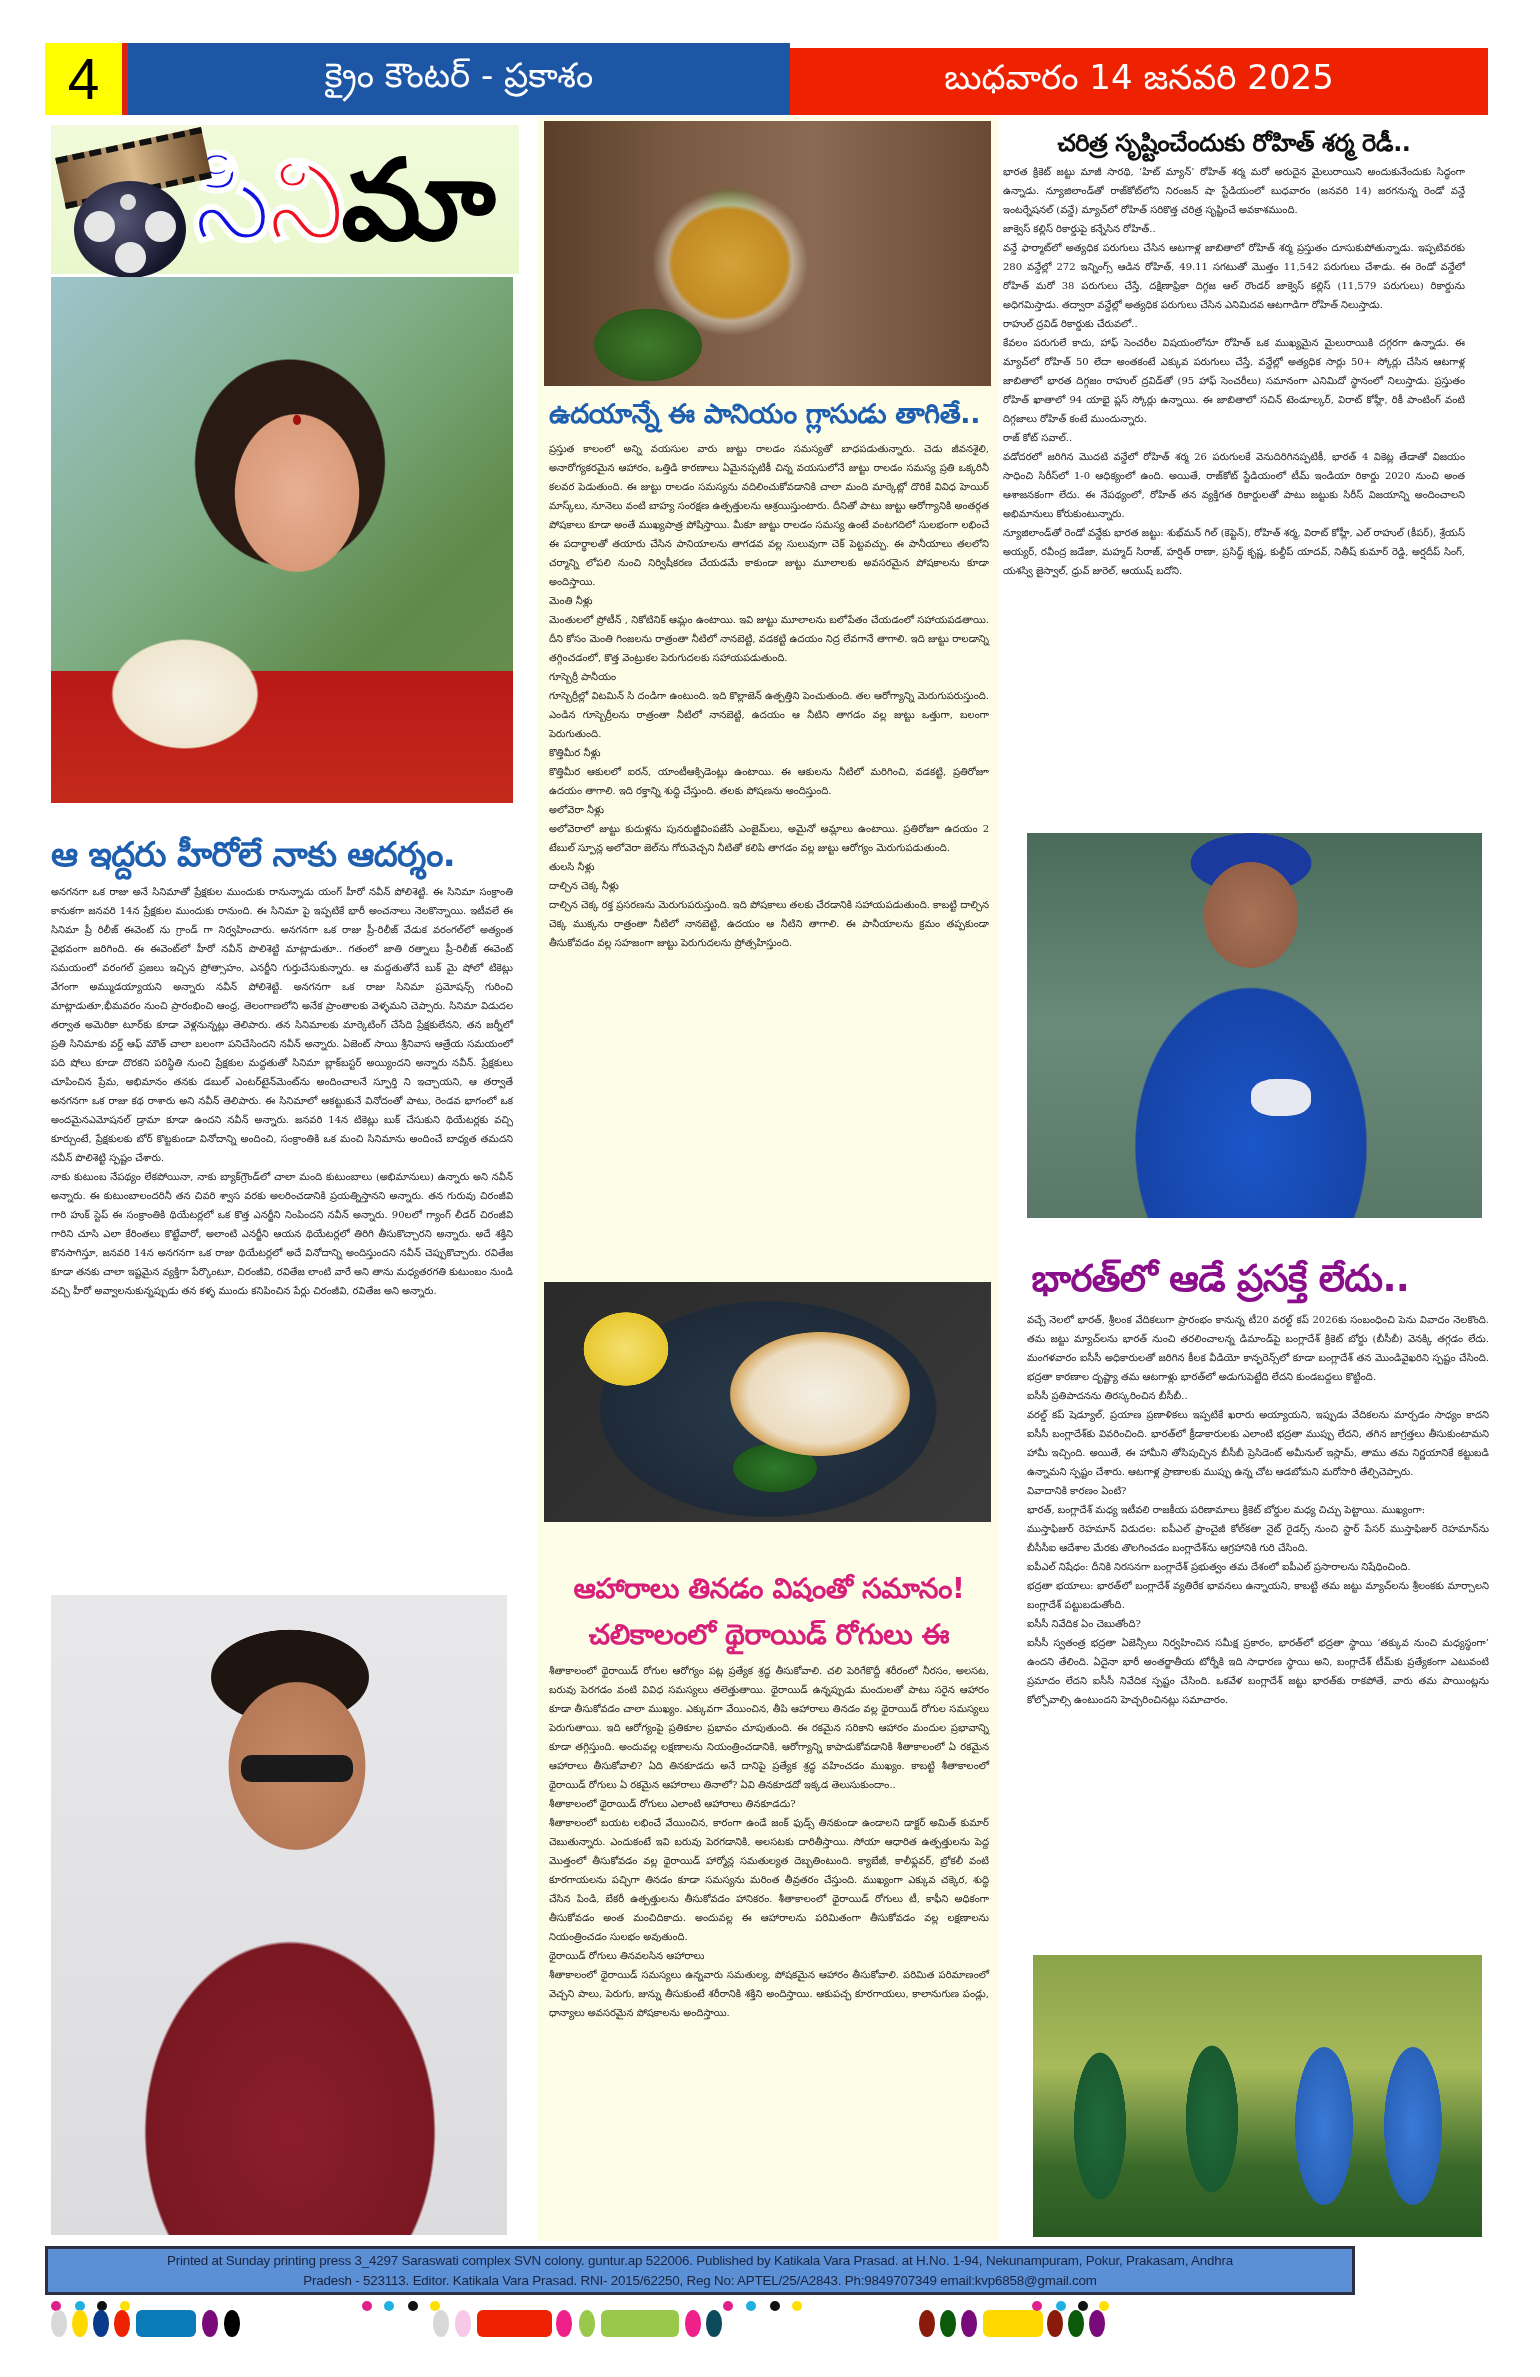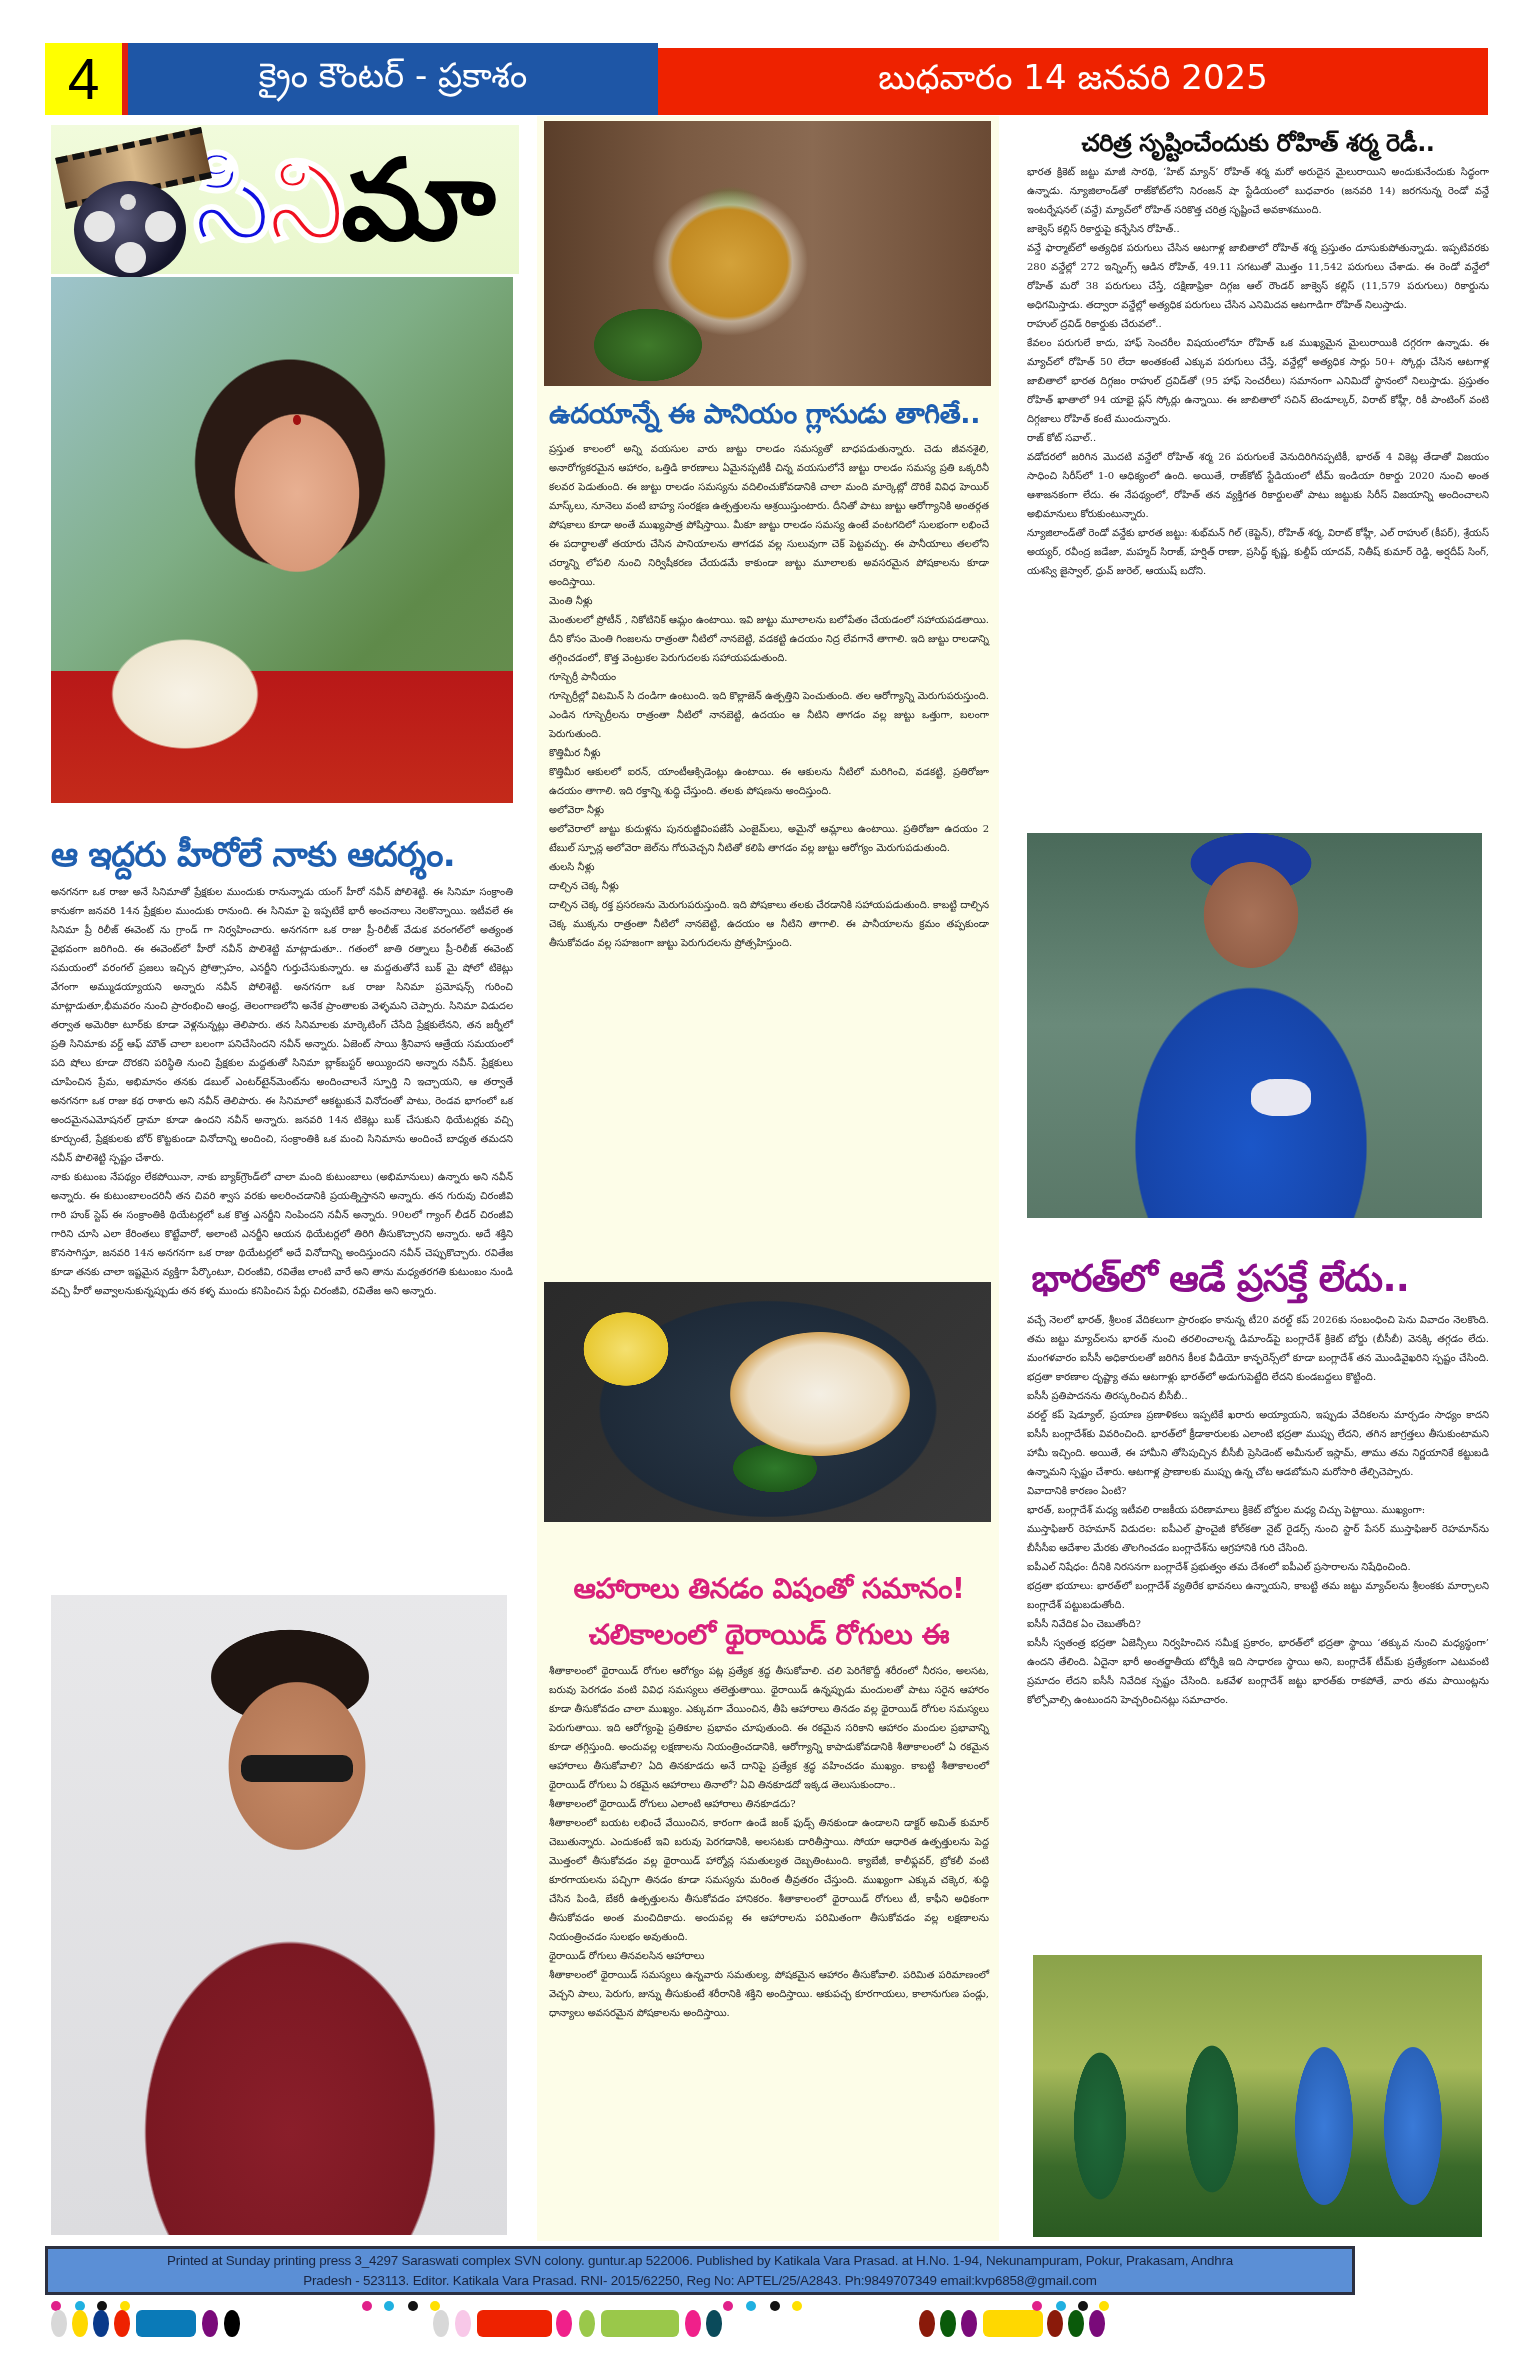--- a/index.html
+++ b/index.html
@@ -2,21 +2,21 @@
 <html style="font-size:12px"><head>
 <meta charset="utf-8">
 <style>
   * { box-sizing: border-box; margin: 0; padding: 0; }
   html, body { width: 1541px; height: 2377px; background: #ffffff; overflow: hidden; }
   body { font-family: "DejaVu Sans", "Liberation Sans", sans-serif; color: #111; position: relative; }
 
   
   .masthead { position: absolute; left: 45px; top: 43px; width: 1443px; height: 72px; display: flex; }
   .page-no { width: 83px; height: 72px; background: #ffff00; border-right: 6px solid #e02010; display:flex; align-items:center; justify-content:center; font-family: "Liberation Sans", sans-serif; font-size: 57px; color:#000; line-height:1; }
-  .mast-blue { width: 530px; height: 72px; background: #1e56a6; color: #fff; display:flex; align-items:center; justify-content:center; font-size: 34px; }
+  .mast-blue { width: 662px; height: 72px; background: #1e56a6; color: #fff; display:flex; align-items:center; justify-content:center; font-size: 34px; }
   .mast-red { flex:1; height: 72px; background: #ee2200; color: #fff; display:flex; align-items:center; justify-content:center; font-size: 34px; margin-top: 4.5px; height: 67px;}
 
   
   .col { position: absolute; }
   .photo { position: absolute; overflow: hidden; }
   .body-text { font-family: "DejaVu Serif", "Liberation Serif", serif; font-size: 10px; line-height: 19px; text-align: justify; color: #1a1a1a; }
   .body-text p { margin: 0; }
   .subhead { font-weight: normal; }
   .headline { font-family: "DejaVu Sans", sans-serif; font-weight: bold; line-height: 1.15; }
 
@@ -133,21 +133,21 @@
   </div>
   <div class="body-text" id="thyroid-body">
       <p>శీతాకాలంలో థైరాయిడ్ రోగుల ఆరోగ్యం పట్ల ప్రత్యేక శ్రద్ధ తీసుకోవాలి. చలి పెరిగేకొద్దీ శరీరంలో నీరసం, అలసట, బరువు పెరగడం వంటి వివిధ సమస్యలు తలెత్తుతాయి. థైరాయిడ్ ఉన్నప్పుడు మందులతో పాటు సరైన ఆహారం కూడా తీసుకోవడం చాలా ముఖ్యం. ఎక్కువగా వేయించిన, తీపి ఆహారాలు తినడం వల్ల థైరాయిడ్ రోగుల సమస్యలు పెరుగుతాయి. ఇది ఆరోగ్యంపై ప్రతికూల ప్రభావం చూపుతుంది. ఈ రకమైన సరికాని ఆహారం మందుల ప్రభావాన్ని కూడా తగ్గిస్తుంది. అందువల్ల లక్షణాలను నియంత్రించడానికి, ఆరోగ్యాన్ని కాపాడుకోవడానికి శీతాకాలంలో ఏ రకమైన ఆహారాలు తీసుకోవాలి? ఏది తినకూడదు అనే దానిపై ప్రత్యేక శ్రద్ధ వహించడం ముఖ్యం. కాబట్టి శీతాకాలంలో థైరాయిడ్ రోగులు ఏ రకమైన ఆహారాలు తినాలో? ఏవి తినకూడదో ఇక్కడ తెలుసుకుందాం..</p>
       <p class="subhead">శీతాకాలంలో థైరాయిడ్ రోగులు ఎలాంటి ఆహారాలు తినకూడదు?</p>
       <p>శీతాకాలంలో బయట లభించే వేయించిన, కారంగా ఉండే జంక్ ఫుడ్స్ తినకుండా ఉండాలని డాక్టర్ అమిత్ కుమార్ చెబుతున్నారు. ఎందుకంటే ఇవి బరువు పెరగడానికి, అలసటకు దారితీస్తాయి. సోయా ఆధారిత ఉత్పత్తులను పెద్ద మొత్తంలో తీసుకోవడం వల్ల థైరాయిడ్ హార్మోన్ల సమతుల్యత దెబ్బతింటుంది. క్యాబేజీ, కాలీఫ్లవర్, బ్రోకలీ వంటి కూరగాయలను పచ్చిగా తినడం కూడా సమస్యను మరింత తీవ్రతరం చేస్తుంది. ముఖ్యంగా ఎక్కువ చక్కెర, శుద్ధి చేసిన పిండి, బేకరీ ఉత్పత్తులను తీసుకోవడం హానికరం. శీతాకాలంలో థైరాయిడ్ రోగులు టీ, కాఫీని అధికంగా తీసుకోవడం అంత మంచిదికాదు. అందువల్ల ఈ ఆహారాలను పరిమితంగా తీసుకోవడం వల్ల లక్షణాలను నియంత్రించడం సులభం అవుతుంది.</p>
       <p class="subhead">థైరాయిడ్ రోగులు తినవలసిన ఆహారాలు</p>
       <p>శీతాకాలంలో థైరాయిడ్ సమస్యలు ఉన్నవారు సమతుల్య, పోషకమైన ఆహారం తీసుకోవాలి. పరిమిత పరిమాణంలో వెచ్చని పాలు, పెరుగు, జున్ను తీసుకుంటే శరీరానికి శక్తిని అందిస్తాయి. ఆకుపచ్చ కూరగాయలు, కాలానుగుణ పండ్లు, ధాన్యాలు అవసరమైన పోషకాలను అందిస్తాయి.</p>
     </div>
 </div>
 
-<div class="col" style="left:1027px;top:130px;width:462px;">
+<div class="col" style="left:1003px;top:130px;width:462px;">
   <div class="headline" style="font-size:24px;color:#111;text-align:center;margin-bottom:4.5px;letter-spacing:-0.4px;">చరిత్ర సృష్టించేందుకు రోహిత్ శర్మ రెడీ..</div>
   <div class="body-text" id="rohit-body">
       <p>భారత క్రికెట్ జట్టు మాజీ సారథి, ‘హిట్ మ్యాన్’ రోహిత్ శర్మ మరో అరుదైన మైలురాయిని అందుకునేందుకు సిద్ధంగా ఉన్నాడు. న్యూజిలాండ్‌తో రాజ్‌కోట్‌లోని నిరంజన్ షా స్టేడియంలో బుధవారం (జనవరి 14) జరగనున్న రెండో వన్డే ఇంటర్నేషనల్ (వన్డే) మ్యాచ్‌లో రోహిత్ సరికొత్త చరిత్ర సృష్టించే అవకాశముంది.</p>
       <p class="subhead">జాక్వెస్ కల్లిస్ రికార్డుపై కన్నేసిన రోహిత్..</p>
       <p>వన్డే ఫార్మాట్‌లో అత్యధిక పరుగులు చేసిన ఆటగాళ్ల జాబితాలో రోహిత్ శర్మ ప్రస్తుతం దూసుకుపోతున్నాడు. ఇప్పటివరకు 280 వన్డేల్లో 272 ఇన్నింగ్స్ ఆడిన రోహిత్, 49.11 సగటుతో మొత్తం 11,542 పరుగులు చేశాడు. ఈ రెండో వన్డేలో రోహిత్ మరో 38 పరుగులు చేస్తే, దక్షిణాఫ్రికా దిగ్గజ ఆల్ రౌండర్ జాక్వెస్ కల్లిస్ (11,579 పరుగులు) రికార్డును అధిగమిస్తాడు. తద్వారా వన్డేల్లో అత్యధిక పరుగులు చేసిన ఎనిమిదవ ఆటగాడిగా రోహిత్ నిలుస్తాడు.</p>
       <p class="subhead">రాహుల్ ద్రవిడ్ రికార్డుకు చేరువలో..</p>
       <p>కేవలం పరుగులే కాదు, హాఫ్ సెంచరీల విషయంలోనూ రోహిత్ ఒక ముఖ్యమైన మైలురాయికి దగ్గరగా ఉన్నాడు. ఈ మ్యాచ్‌లో రోహిత్ 50 లేదా అంతకంటే ఎక్కువ పరుగులు చేస్తే, వన్డేల్లో అత్యధిక సార్లు 50+ స్కోర్లు చేసిన ఆటగాళ్ల జాబితాలో భారత దిగ్గజం రాహుల్ ద్రవిడ్‌తో (95 హాఫ్ సెంచరీలు) సమానంగా ఎనిమిదో స్థానంలో నిలుస్తాడు. ప్రస్తుతం రోహిత్ ఖాతాలో 94 యాభై ప్లస్ స్కోర్లు ఉన్నాయి. ఈ జాబితాలో సచిన్ టెండూల్కర్, విరాట్ కోహ్లీ, రికీ పాంటింగ్ వంటి దిగ్గజాలు రోహిత్ కంటే ముందున్నారు.</p>
       <p class="subhead">రాజ్ కోట్ సవాల్..</p>
       <p>వడోదరలో జరిగిన మొదటి వన్డేలో రోహిత్ శర్మ 26 పరుగులకే వెనుదిరిగినప్పటికీ, భారత్ 4 వికెట్ల తేడాతో విజయం సాధించి సిరీస్‌లో 1-0 ఆధిక్యంలో ఉంది. అయితే, రాజ్‌కోట్ స్టేడియంలో టీమ్ ఇండియా రికార్డు 2020 నుంచి అంత ఆశాజనకంగా లేదు. ఈ నేపథ్యంలో, రోహిత్ తన వ్యక్తిగత రికార్డులతో పాటు జట్టుకు సిరీస్ విజయాన్ని అందించాలని అభిమానులు కోరుకుంటున్నారు.</p>
       <p>న్యూజిలాండ్‌తో రెండో వన్డేకు భారత జట్టు: శుభ్‌మన్ గిల్ (కెప్టెన్), రోహిత్ శర్మ, విరాట్ కోహ్లీ, ఎల్ రాహుల్ (కీపర్), శ్రేయస్ అయ్యర్, రవీంద్ర జడేజా, మహ్మద్ సిరాజ్, హర్షిత్ రాణా, ప్రసిద్ధ్ కృష్ణ, కుల్దీప్ యాదవ్, నితీష్ కుమార్ రెడ్డి, అర్షదీప్ సింగ్, యశస్వి జైస్వాల్, ధ్రువ్ జురెల్, ఆయుష్ బదోని.</p>

